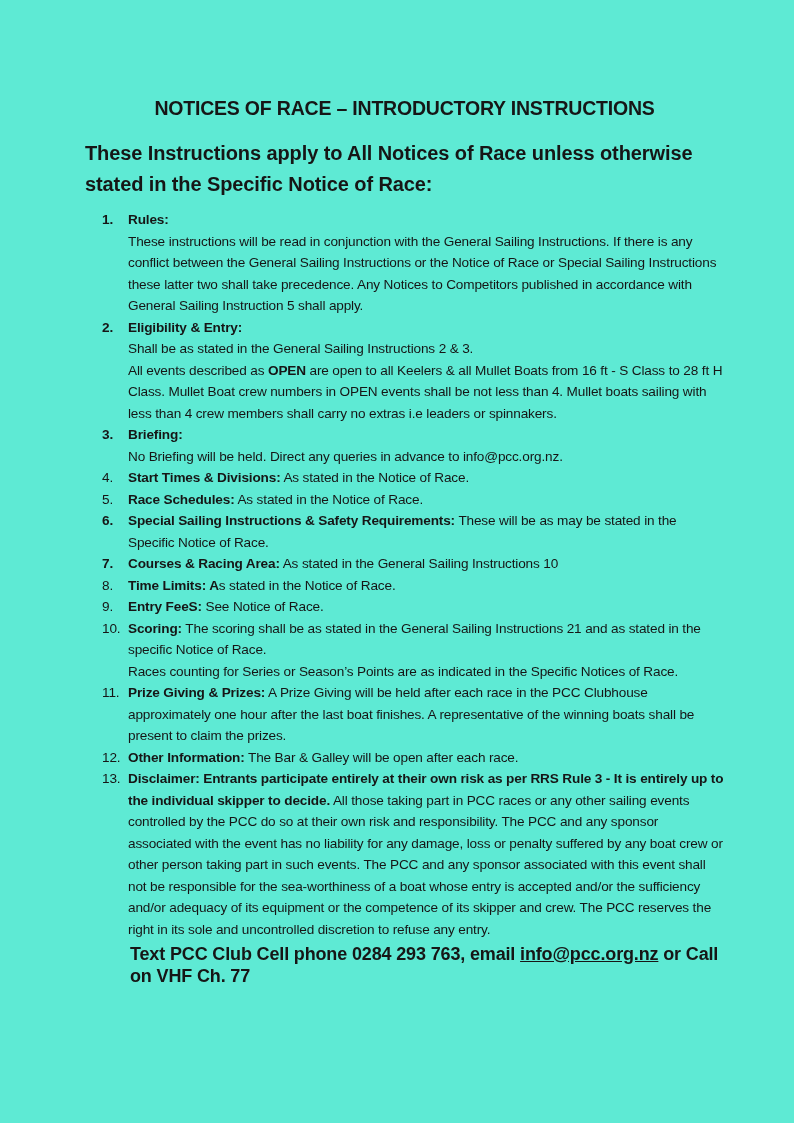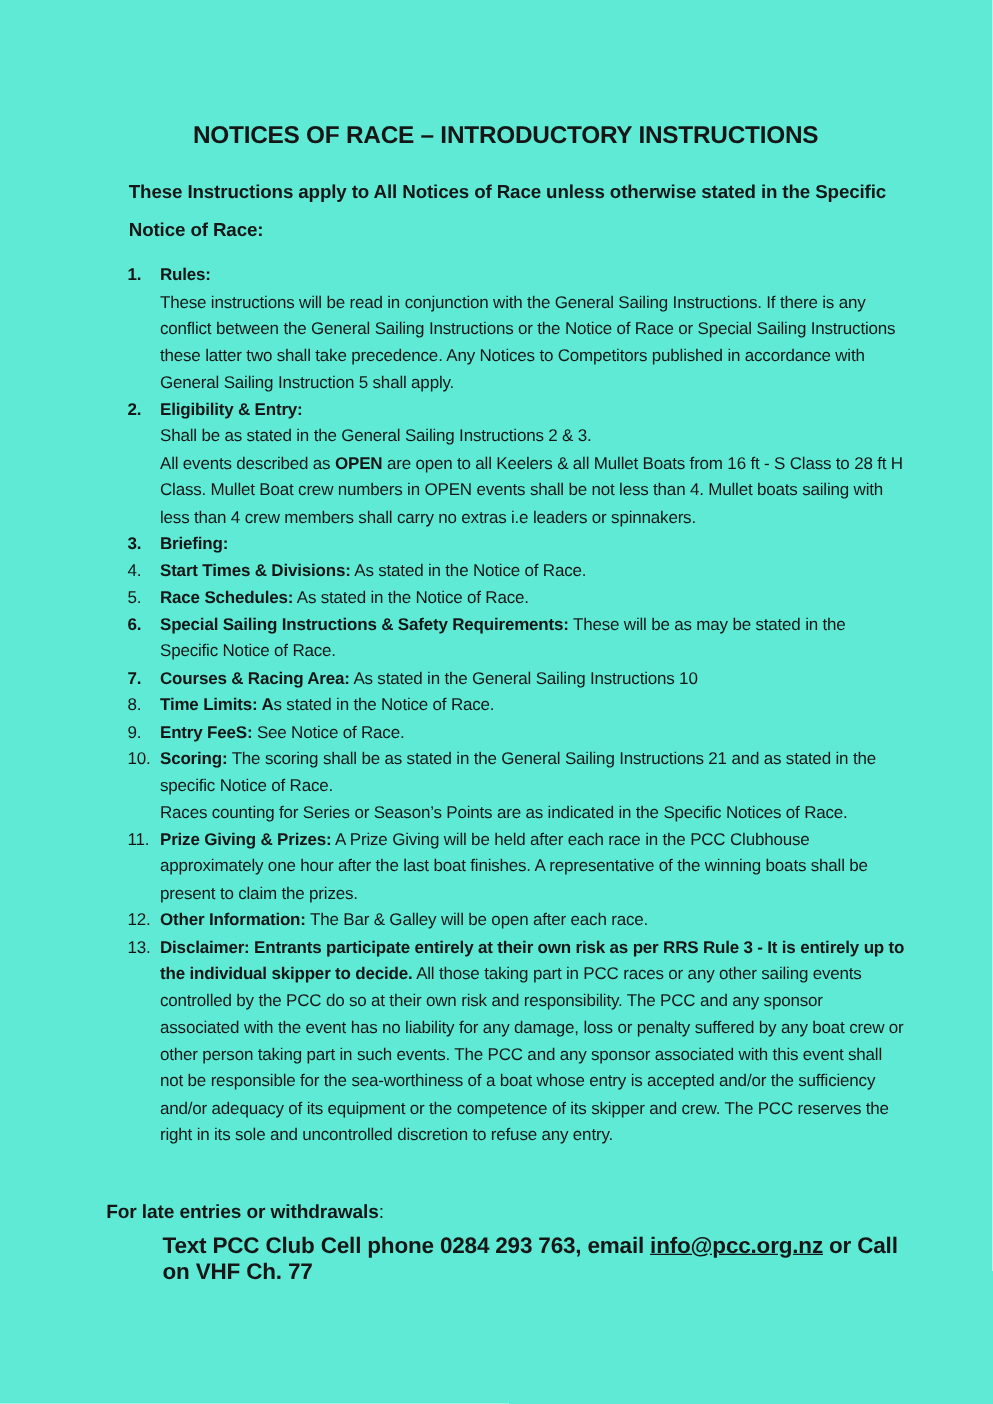--- a/index.html
+++ b/index.html
@@ -17,23 +17,23 @@
   }
   .title {
     margin: 0;
     font-size: 19.5px;
     font-weight: bold;
     text-align: center;
     line-height: 25px;
     letter-spacing: -0.2px;
   }
   .intro {
-    margin: 17px 0 0 18px;
+    margin: 17px 0 0 0;
     max-width: 655px;
-    font-size: 15px;
+    font-size: 20px;
     font-weight: bold;
     line-height: 31px;
     letter-spacing: -0.1px;
   }
   .list {
     margin-top: 9px;
     padding-left: 17px;
     font-size: 13.6px;
     line-height: 21.5px;
     letter-spacing: -0.15px;
@@ -76,20 +76,21 @@
         <div class="li-body">
           <div class="para"><span class="b">Eligibility &amp; Entry:</span></div>
           <div class="para"><span>Shall be as stated in the General Sailing Instructions 2 &amp; 3.</span></div>
           <div class="para"><span>All events described as </span><span class="b">OPEN</span><span> are open to all Keelers &amp; all Mullet Boats from 16 ft - S Class to 28 ft H Class. Mullet Boat crew numbers in OPEN events shall be not less than 4. Mullet boats sailing with less than 4 crew members shall carry no extras i.e leaders or spinnakers.</span></div>
         </div>
       </div>
       <div class="li">
         <span class="num b">3.</span>
         <div class="li-body">
           <div class="para"><span class="b">Briefing:</span></div>
+          <div class="para"><span>No Briefing will be held. Direct any queries in advance to info@pcc.org.nz.</span></div>
         </div>
       </div>
       <div class="li">
         <span class="num">4.</span>
         <div class="li-body">
           <div class="para"><span class="b">Start Times &amp; Divisions:</span><span> As stated in the Notice of Race.</span></div>
         </div>
       </div>
       <div class="li">
         <span class="num">5.</span>
@@ -141,16 +142,15 @@
         </div>
       </div>
       <div class="li">
         <span class="num">13.</span>
         <div class="li-body">
           <div class="para"><span class="b">Disclaimer: Entrants participate entirely at their own risk as per RRS Rule 3 - It is entirely up to the individual skipper to decide.</span><span> All those taking part in PCC races or any other sailing events controlled by the PCC do so at their own risk and responsibility. The PCC and any sponsor associated with the event has no liability for any damage, loss or penalty suffered by any boat crew or other person taking part in such events. The PCC and any sponsor associated with this event shall not be responsible for the sea-worthiness of a boat whose entry is accepted and/or the sufficiency and/or adequacy of its equipment or the competence of its skipper and crew. The PCC reserves the right in its sole and uncontrolled discretion to refuse any entry.</span></div>
         </div>
       </div>
     </div>
   <div>
-    <p class="f-head"><span class="b">For late entries or withdrawals</span><span>:</span></p>
     <p class="f-line"><span class="b">Text PCC Club Cell phone 0284 293 763, email </span><span class="b u">info@pcc.org.nz</span><span class="b"> or Call on VHF Ch. 77</span></p>
   </div>
 </div>
 
 </body></html>

